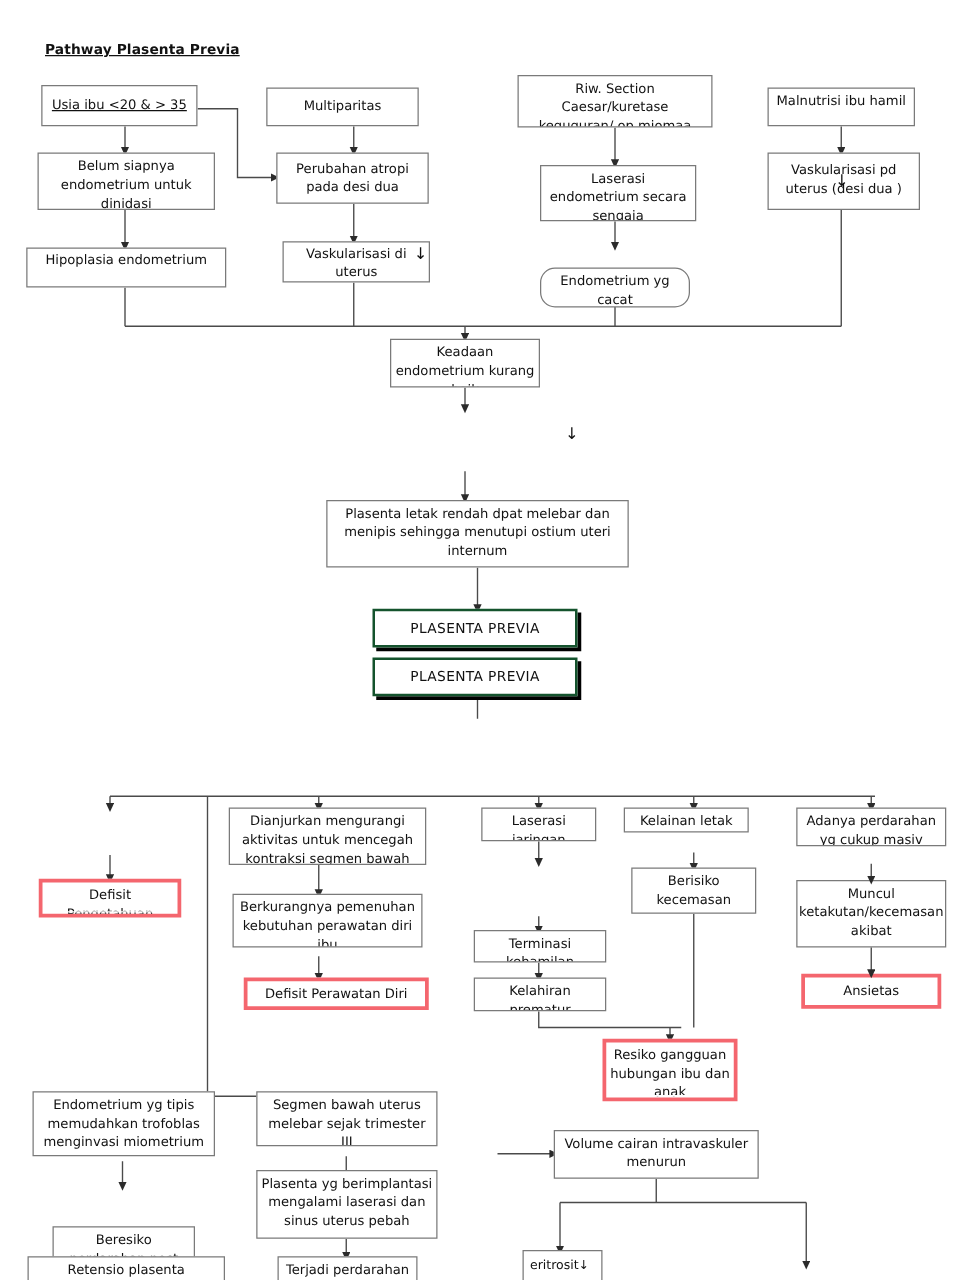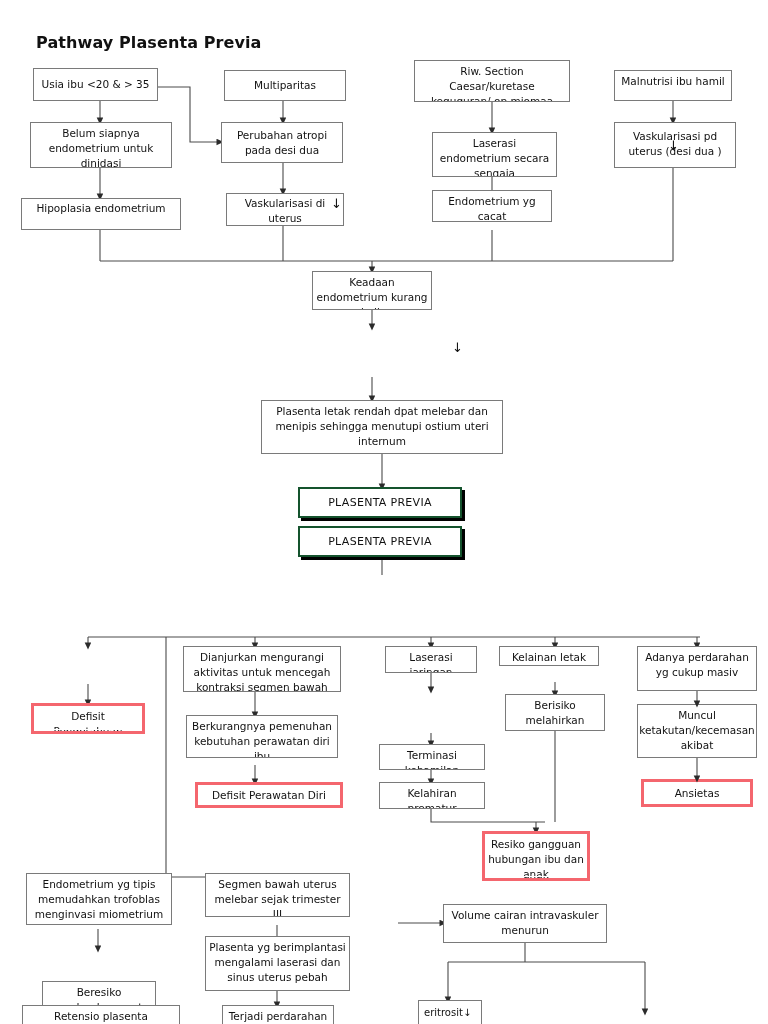--- a/index.html
+++ b/index.html
@@ -8,22 +8,23 @@
     width:768px;height:1024px;
     position:relative;
     overflow:hidden;
     color:#111;
   }
   #canvas{position:absolute;left:0;top:0;width:768px;height:1024px;}
   svg.lines{position:absolute;left:0;top:0;width:768px;height:1024px;pointer-events:none;}
 
   .title{
     position:absolute;
-    font-size:16px;
+    font-size:11px;
     font-weight:bold;
+    text-decoration:underline;
     letter-spacing:0.1px;
     white-space:nowrap;
   }
 
   .node{
     position:absolute;
     box-sizing:border-box;
     border:1px solid #7a7a7a;
     background:#ffffff;
     display:flex;
@@ -147,25 +148,25 @@
       <line x1="398" y1="923" x2="443" y2="923" marker-end="url(#ar)"></line>
 
       <line x1="525" y1="943" x2="525" y2="962"></line>
       <line x1="448" y1="962" x2="645" y2="962"></line>
       <line x1="448" y1="962" x2="448" y2="1000" marker-end="url(#ar)"></line>
       <line x1="645" y1="962" x2="645" y2="1012" marker-end="url(#ar)"></line>
       <line x1="452" y1="1022" x2="452" y2="1024"></line>
     </g>
   </svg>
 
-  <div class="node vc" style="left:33px;top:68px;width:125px;height:33px;">
+  <div class="node vc" style="left:33px;top:68px;width:125px;height:33px;text-decoration:underline;">
     <span class="txt">Usia ibu &lt;20 &amp; &gt; 35</span>
   </div>
 
-  <div class="node vc" style="left:224px;top:70px;width:122px;height:31px;">
+  <div class="node vc" style="left:213px;top:70px;width:122px;height:31px;">
     <span class="txt">Multiparitas</span>
   </div>
 
   <div class="node" style="left:414px;top:60px;width:156px;height:42px;">
     <span class="txt">Riw. Section Caesar/kuretase keguguran/ op miomaa</span>
   </div>
 
   <div class="node" style="left:614px;top:70px;width:118px;height:31px;">
     <span class="txt">Malnutrisi ibu hamil</span>
   </div>
@@ -189,21 +190,21 @@
 
   <div class="node" style="left:21px;top:198px;width:160px;height:32px;padding-top:2px;">
     <span class="txt">Hipoplasia endometrium</span>
   </div>
 
   <div class="node" style="left:226px;top:193px;width:118px;height:33px;padding-top:2px;">
     <span class="txt">Vaskularisasi di uterus</span>
   </div>
   <span class="arrowglyph" style="left:331px;top:197px;">↓</span>
 
-  <div class="node" style="left:432px;top:190px;width:120px;height:32px;">
+  <div class="node" style="left:432px;top:214px;width:120px;height:32px;border-radius:12px;">
     <span class="txt">Endometrium yg cacat</span>
   </div>
 
   <div class="node" style="left:312px;top:271px;width:120px;height:39px;">
     <span class="txt">Keadaan endometrium kurang baik</span>
   </div>
 
   <span class="arrowglyph" style="left:452px;top:341px;">↓</span>
 
   <div class="node" style="left:261px;top:400px;width:242px;height:54px;">
@@ -270,36 +271,36 @@
 
   <div class="node" style="left:379px;top:782px;width:106px;height:27px;">
     <span class="txt">Kelahiran prematur</span>
   </div>
 
   <div class="node" style="left:499px;top:646px;width:100px;height:20px;">
     <span class="txt">Kelainan letak plasenta dan</span>
   </div>
 
   <div class="node" style="left:505px;top:694px;width:100px;height:37px;">
-    <span class="txt">Berisiko melahirkan</span>
+    <span class="txt">Berisiko kecemasan</span>
   </div>
 
   <div class="node red" style="left:482px;top:831px;width:108px;height:50px;">
     <span class="txt">Resiko gangguan hubungan ibu dan anak</span>
   </div>
 
   <div class="node" style="left:443px;top:904px;width:164px;height:39px;">
     <span class="txt">Volume cairan intravaskuler menurun</span>
   </div>
 
   <div class="node vc" style="left:418px;top:1000px;width:64px;height:25px;font-size:10px;justify-content:flex-start;">
     <span class="txt" style="text-align:left;padding-left:5px;">eritrosit↓</span>
   </div>
 
-  <div class="node" style="left:637px;top:646px;width:120px;height:45px;">
+  <div class="node" style="left:637px;top:646px;width:120px;height:31px;">
     <span class="txt">Adanya perdarahan yg cukup masiv</span>
   </div>
 
   <div class="node" style="left:637px;top:704px;width:120px;height:54px;">
     <span class="txt">Muncul ketakutan/kecemasan akibat</span>
   </div>
 
   <div class="node red vc" style="left:641px;top:779px;width:112px;height:28px;justify-content:flex-end;">
     <span class="txt">Ansietas</span>
   </div>

